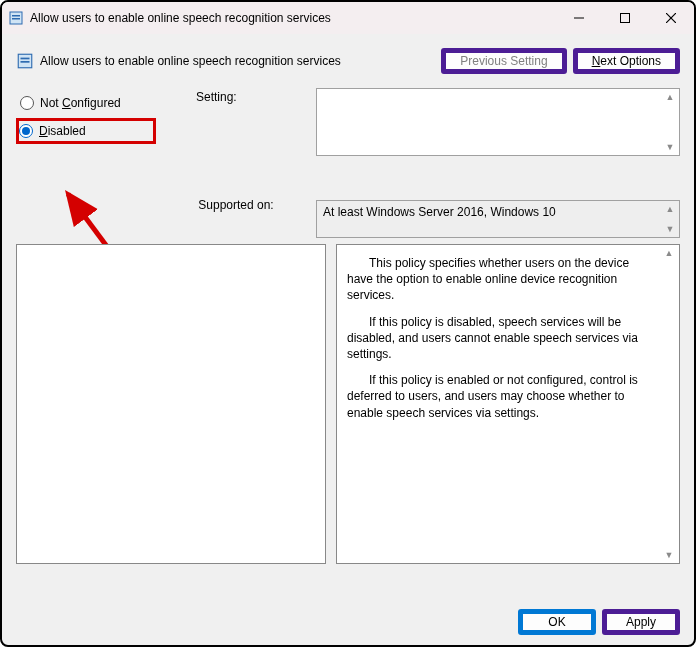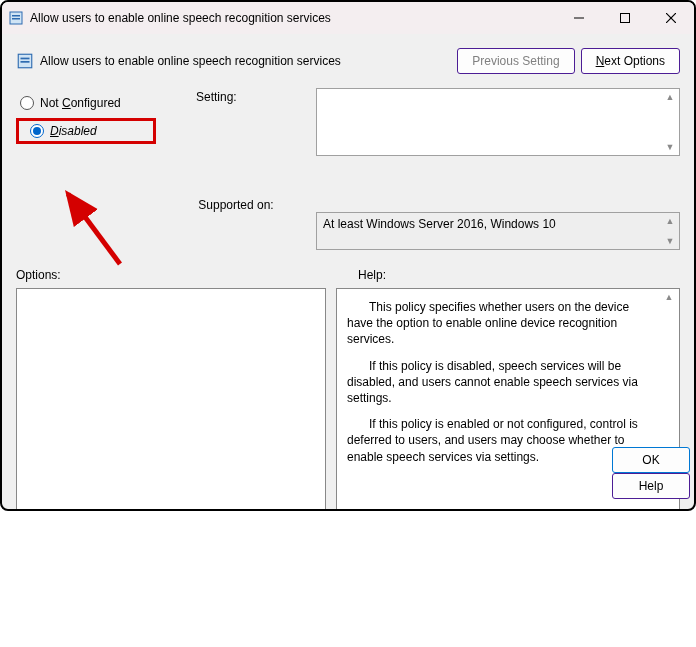--- a/index.html
+++ b/index.html
@@ -7,21 +7,21 @@
   body {
     font-family: "Segoe UI", Tahoma, sans-serif;
     font-size: 12px;
     color: #000;
     background: #fff;
     width: 696px;
     height: 647px;
   }
   .window {
     width: 696px;
-    height: 511px;
+    height: 647px;
     border: 2px solid #000;
     border-radius: 8px;
     background: #f0f0f0;
     position: relative;
     overflow: hidden;
   }
   
   .titlebar {
     height: 32px;
     background: #f4eef0;
@@ -57,21 +57,21 @@
   .hdr .icon16 {
     width:18px; height:18px; margin-right:6px;
     display:inline-flex; align-items:center; justify-content:center;
   }
   .hdr .policy-name { flex:0 0 auto; }
   .hdr .spacer { flex:1; }
   .btn {
     height:26px;
     padding: 0 14px;
     background:#fdfdfd;
-    border:1px solid #4c1d95;
+    border:5px solid #4c1d95;
     border-radius:3px;
     font: inherit;
     margin-left:6px;
     display:inline-flex; align-items:center; justify-content:center;
   }
   .btn.disabled { color:#808080; }
   .btn.default { border-color:#0078d4; }
 
   
   .top-grid {
@@ -83,22 +83,21 @@
   }
   .radio-col { grid-column:1; }
   .radio-row {
     display:flex; align-items:center;
     height:26px;
     margin: 2px 0;
     padding-left:4px;
   }
   .radio-row.highlight {
     border:3px solid #d40000;
-    padding-left:11px;
-    font-style:italic;
+    padding-left:0;
   }
   .radio-circle {
     width:14px; height:14px;
     border:1px solid #555;
     border-radius:50%;
     margin-right:6px;
     display:inline-flex; align-items:center; justify-content:center;
     background:#fff;
   }
   .radio-row.selected .radio-circle {
@@ -124,21 +123,21 @@
     position:relative;
   }
   .txt-supported {
     grid-column:3; grid-row:2;
     height:38px;
     border:1px solid #a0a0a0;
     background:#eee;
     padding:4px 20px 4px 6px;
     position:relative;
     color:#000;
-    margin-top:16px;
+    margin-top:4px;
   }
   .mini-scroll {
     position:absolute; right:1px; top:1px; bottom:1px; width:16px;
     display:flex; flex-direction:column; justify-content:space-between;
   }
   .mini-scroll span {
     width:16px; height:14px;
     display:flex; align-items:center; justify-content:center;
     color:#8a8a8a;
     font-size:9px;
@@ -175,23 +174,22 @@
     padding:10px 24px 10px 10px;
     overflow:hidden;
     line-height:1.35;
   }
   .panel.help p { margin:0 0 10px 0; text-indent:22px; }
   .panel .mini-scroll { right:2px; }
 
   
   .footer {
     position:absolute;
-    right:4px; bottom:10px;
+    right:14px; bottom:10px;
     display:flex;
-    flex-direction:column;
   }
   .footer .btn { width:78px; padding:0; }
 </style>
 </head>
 <body>
 
 <div class="window">
 
   <div class="titlebar">
     <span class="icon16">
@@ -273,36 +271,32 @@
 
     <svg class="arrow-ann" width="90" height="90">
       <defs>
         <marker id="ah" markerWidth="8" markerHeight="8" refX="6" refY="3" orient="auto">
           <path d="M0,0 L7,3 L0,6 Z" fill="#d40000"></path>
         </marker>
       </defs>
       <line x1="70" y1="80" x2="18" y2="10" stroke="#d40000" stroke-width="5" marker-end="url(#ah)"></line>
     </svg>
 
-    <div class="section-labels">
-      <div class="opt">Options:</div>
-      <div class="hlp">Help:</div>
-    </div>
 
     <div class="panels">
       <div class="panel"></div>
       <div class="panel help">
         <p>This policy specifies whether users on the device have the option to enable online device recognition services.</p>
         <p>If this policy is disabled, speech services will be disabled, and users cannot enable speech services via settings.</p>
         <p>If this policy is enabled or not configured, control is deferred to users, and users may choose whether to enable speech services via settings.</p>
         <div class="mini-scroll">
           <span>▲</span>
           <span>▼</span>
         </div>
       </div>
     </div>
 
     <div class="footer">
       <button class="btn default">OK</button>
-      <button class="btn">Help</button>
+      <button class="btn">Apply</button>
     </div>
   </div>
 </div>
 
 </body></html>

